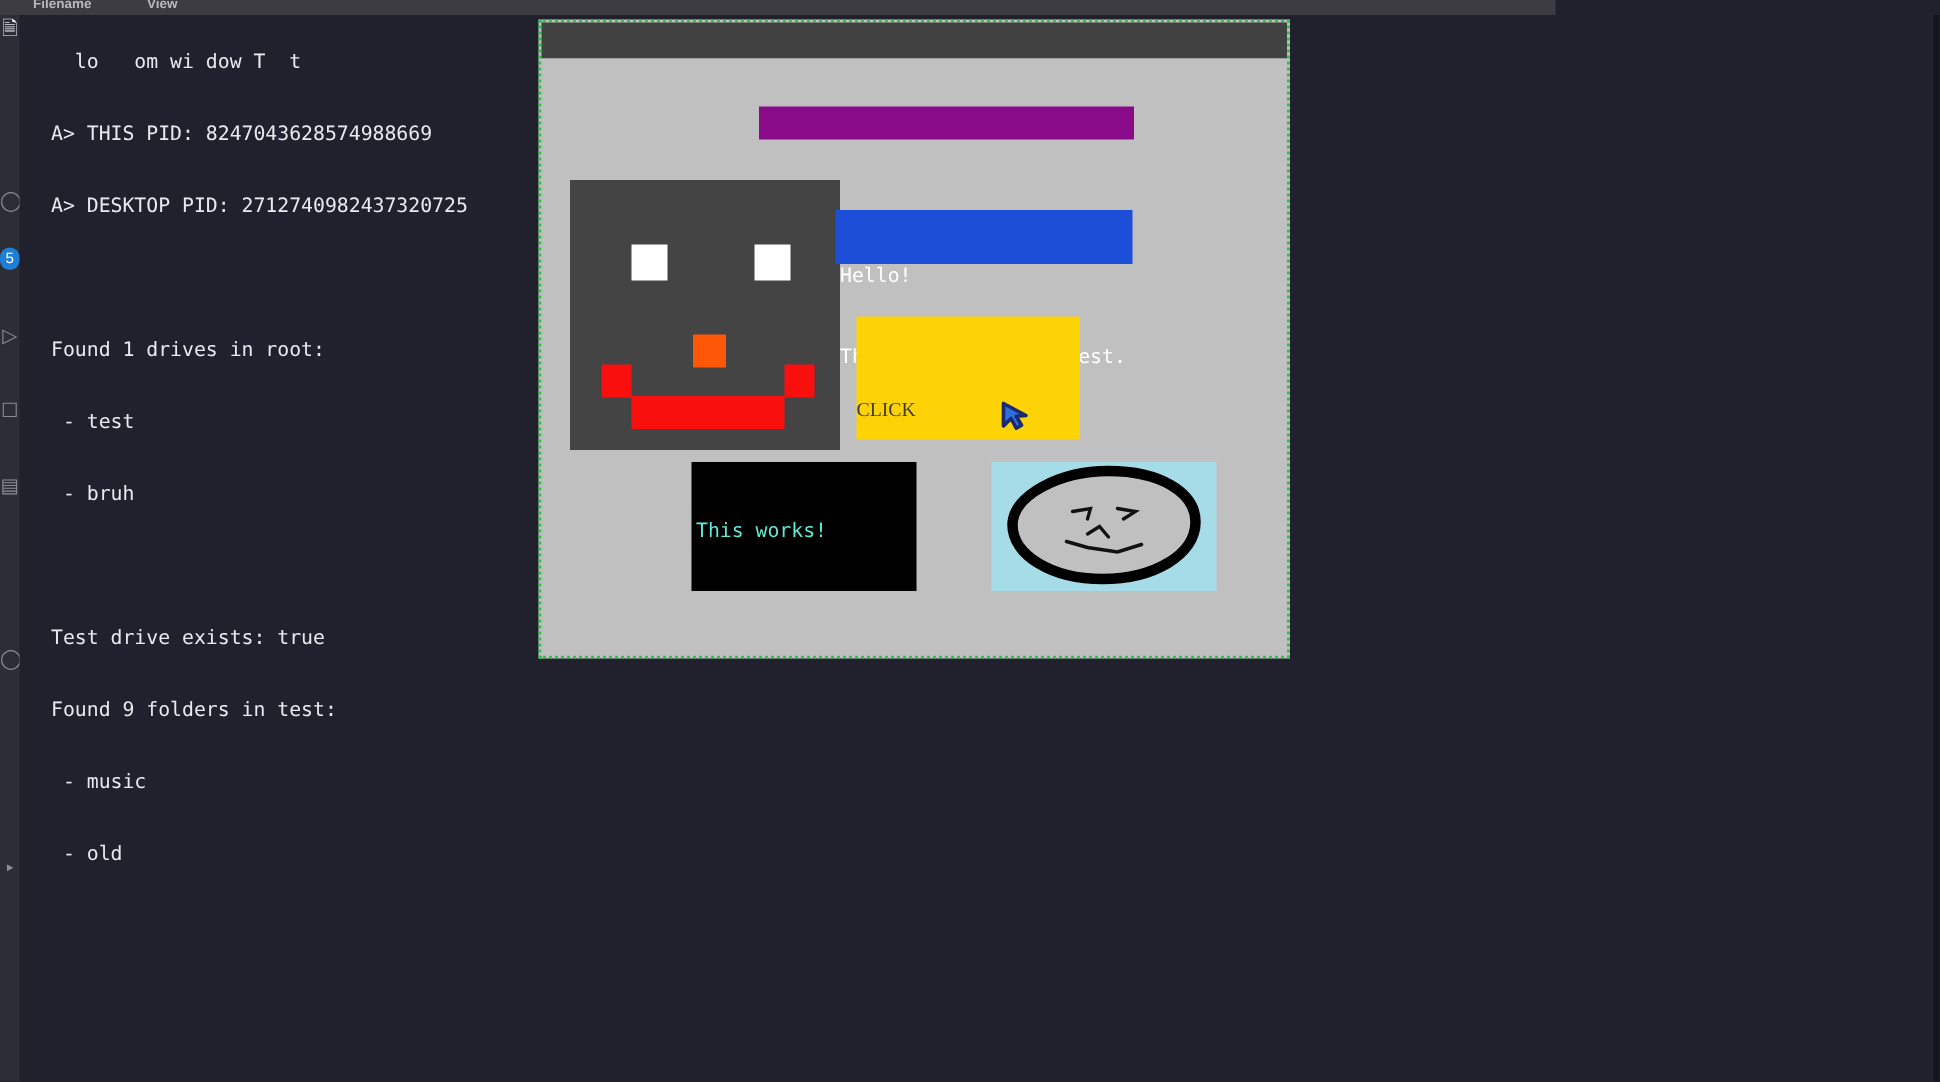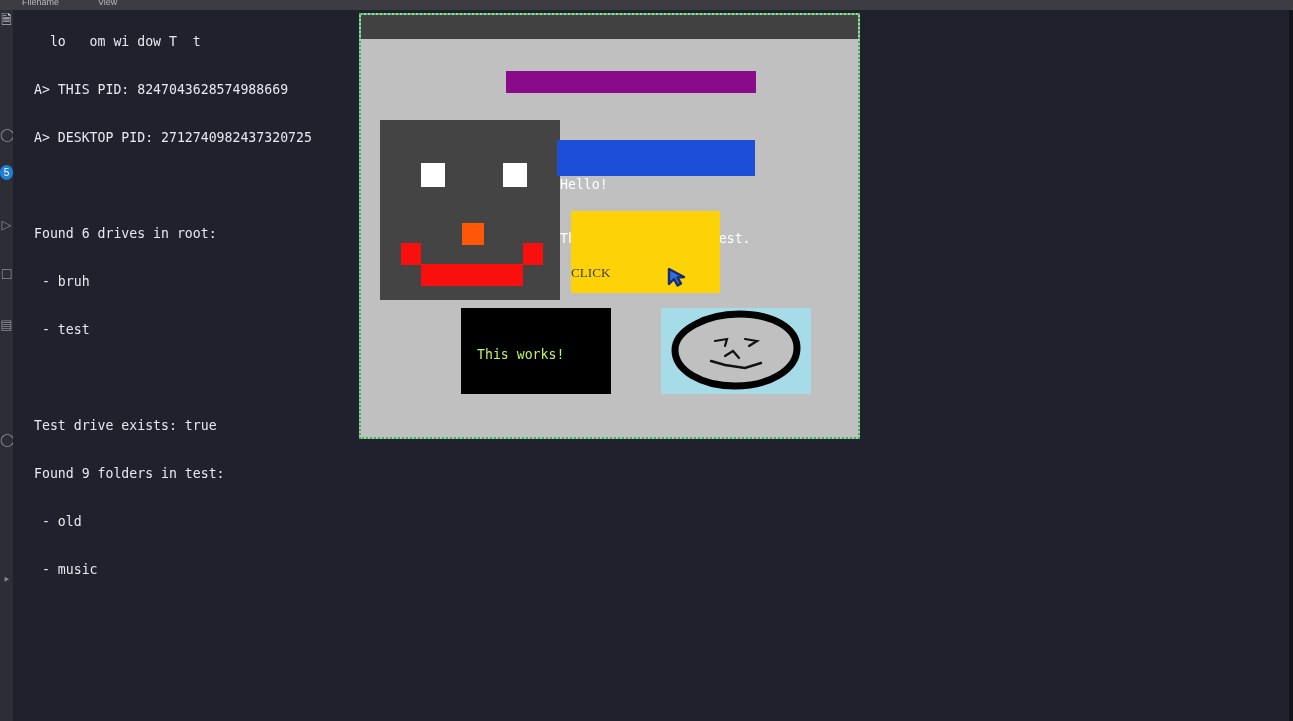--- a/index.html
+++ b/index.html
@@ -15,22 +15,23 @@
     background: #21212e;
     overflow: hidden;
   }
 
   
   #bg-editor {
     position: absolute; inset: 0;
     background: #21212e;
   }
   #bg-menubar {
-    position: absolute; left: 0; top: 0; width: 1293px; height: 10px;
+    position: absolute; left: 0; top: 0; width: 1037px; height: 10px;
     background: #3c3c42;
+    font-weight: bold;
   }
   #bg-menubar .menu-label {
     position: absolute; top: -3px;
     font-size: 9px; color: #b9b9bd;
     font-family: "Liberation Sans", sans-serif;
     white-space: nowrap;
   }
   #bg-activitybar {
     position: absolute; left: 0; top: 10px; width: 13px; height: 711px;
     background: #2d2d36;
@@ -150,25 +151,25 @@
     line-height: 18px;
     padding-top: 17px;
     white-space: pre;
   }
 
   
   .works-panel {
     position: absolute; left: 100px; top: 269px;
     width: 150px; height: 86px;
     background: #000000;
-    color: #bef264;
+    color: #5eead4;
     font-family: "DejaVu Sans Mono", "Liberation Mono", monospace;
     font-size: 13.2px;
     line-height: 18px;
-    padding-left: 16px; padding-top: 2px;
+    padding-left: 3px; padding-top: 2px;
     white-space: pre;
   }
 
   
   .doodle-card {
     position: absolute; left: 300px; top: 269px;
     width: 150px; height: 86px;
     background: #a6dbe8;
     overflow: hidden;
   }
@@ -205,28 +206,28 @@
     </div>
 
     <div id="bg-scrollbar"></div>
   </div>
 
   <div id="terminal">
     <div class="tline">  lo   om wi dow T  t</div>
     <div class="tline">A&gt; THIS PID: 8247043628574988669</div>
     <div class="tline">A&gt; DESKTOP PID: 2712740982437320725</div>
     <div class="tline blank"></div>
-    <div class="tline">Found 6 drives in root:</div>
+    <div class="tline">Found 1 drives in root:</div>
+    <div class="tline"> - test</div>
     <div class="tline"> - bruh</div>
-    <div class="tline"> - test</div>
     <div class="tline blank"></div>
     <div class="tline">Test drive exists: true</div>
     <div class="tline">Found 9 folders in test:</div>
+    <div class="tline"> - music</div>
     <div class="tline"> - old</div>
-    <div class="tline"> - music</div>
     <div class="tline blank"></div>
     
     
     
     
     
     
     
     
     

